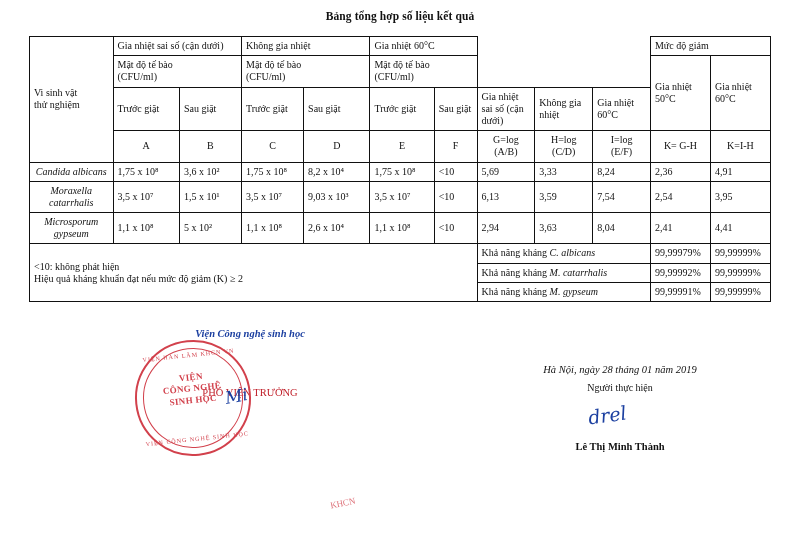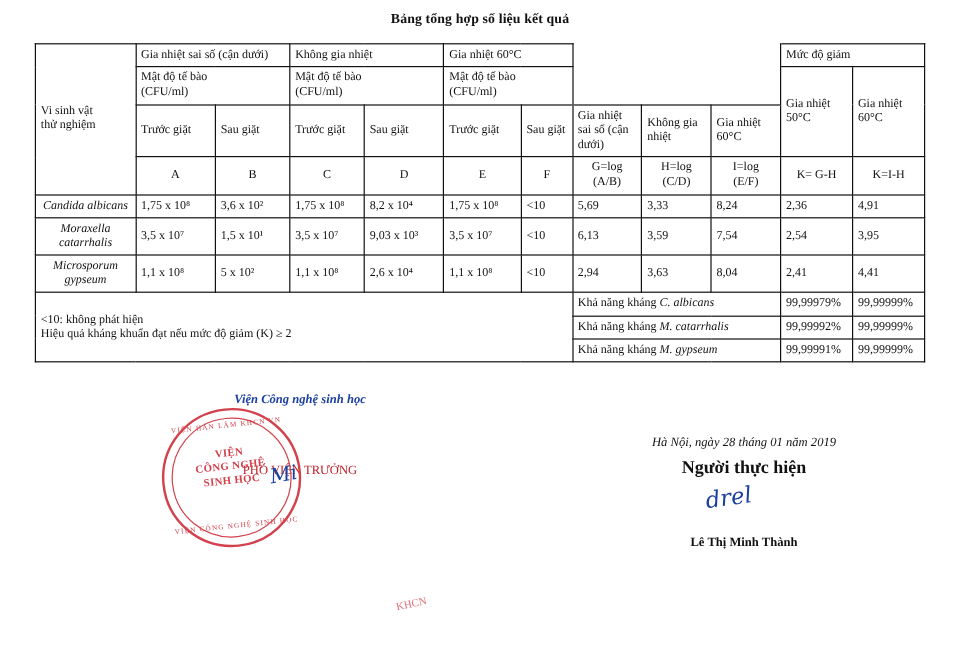--- a/index.html
+++ b/index.html
@@ -66,22 +66,22 @@
     top: 0;
     width: 300px;
     text-align: center;
     margin-top: 36px;
   }
   .place-date {
     font-size: 10.5px;
     font-style: italic;
   }
   .signer-role {
-    font-size: 15px;
-    font-weight: bold;
+    font-size: 10px;
+    font-weight: normal;
     margin-top: 7px;
   }
   .signer-name {
     font-size: 10.5px;
     font-weight: bold;
     margin-top: 48px;
   }
   .sig-scribble-right {
     position: absolute;
     left: 118px;

